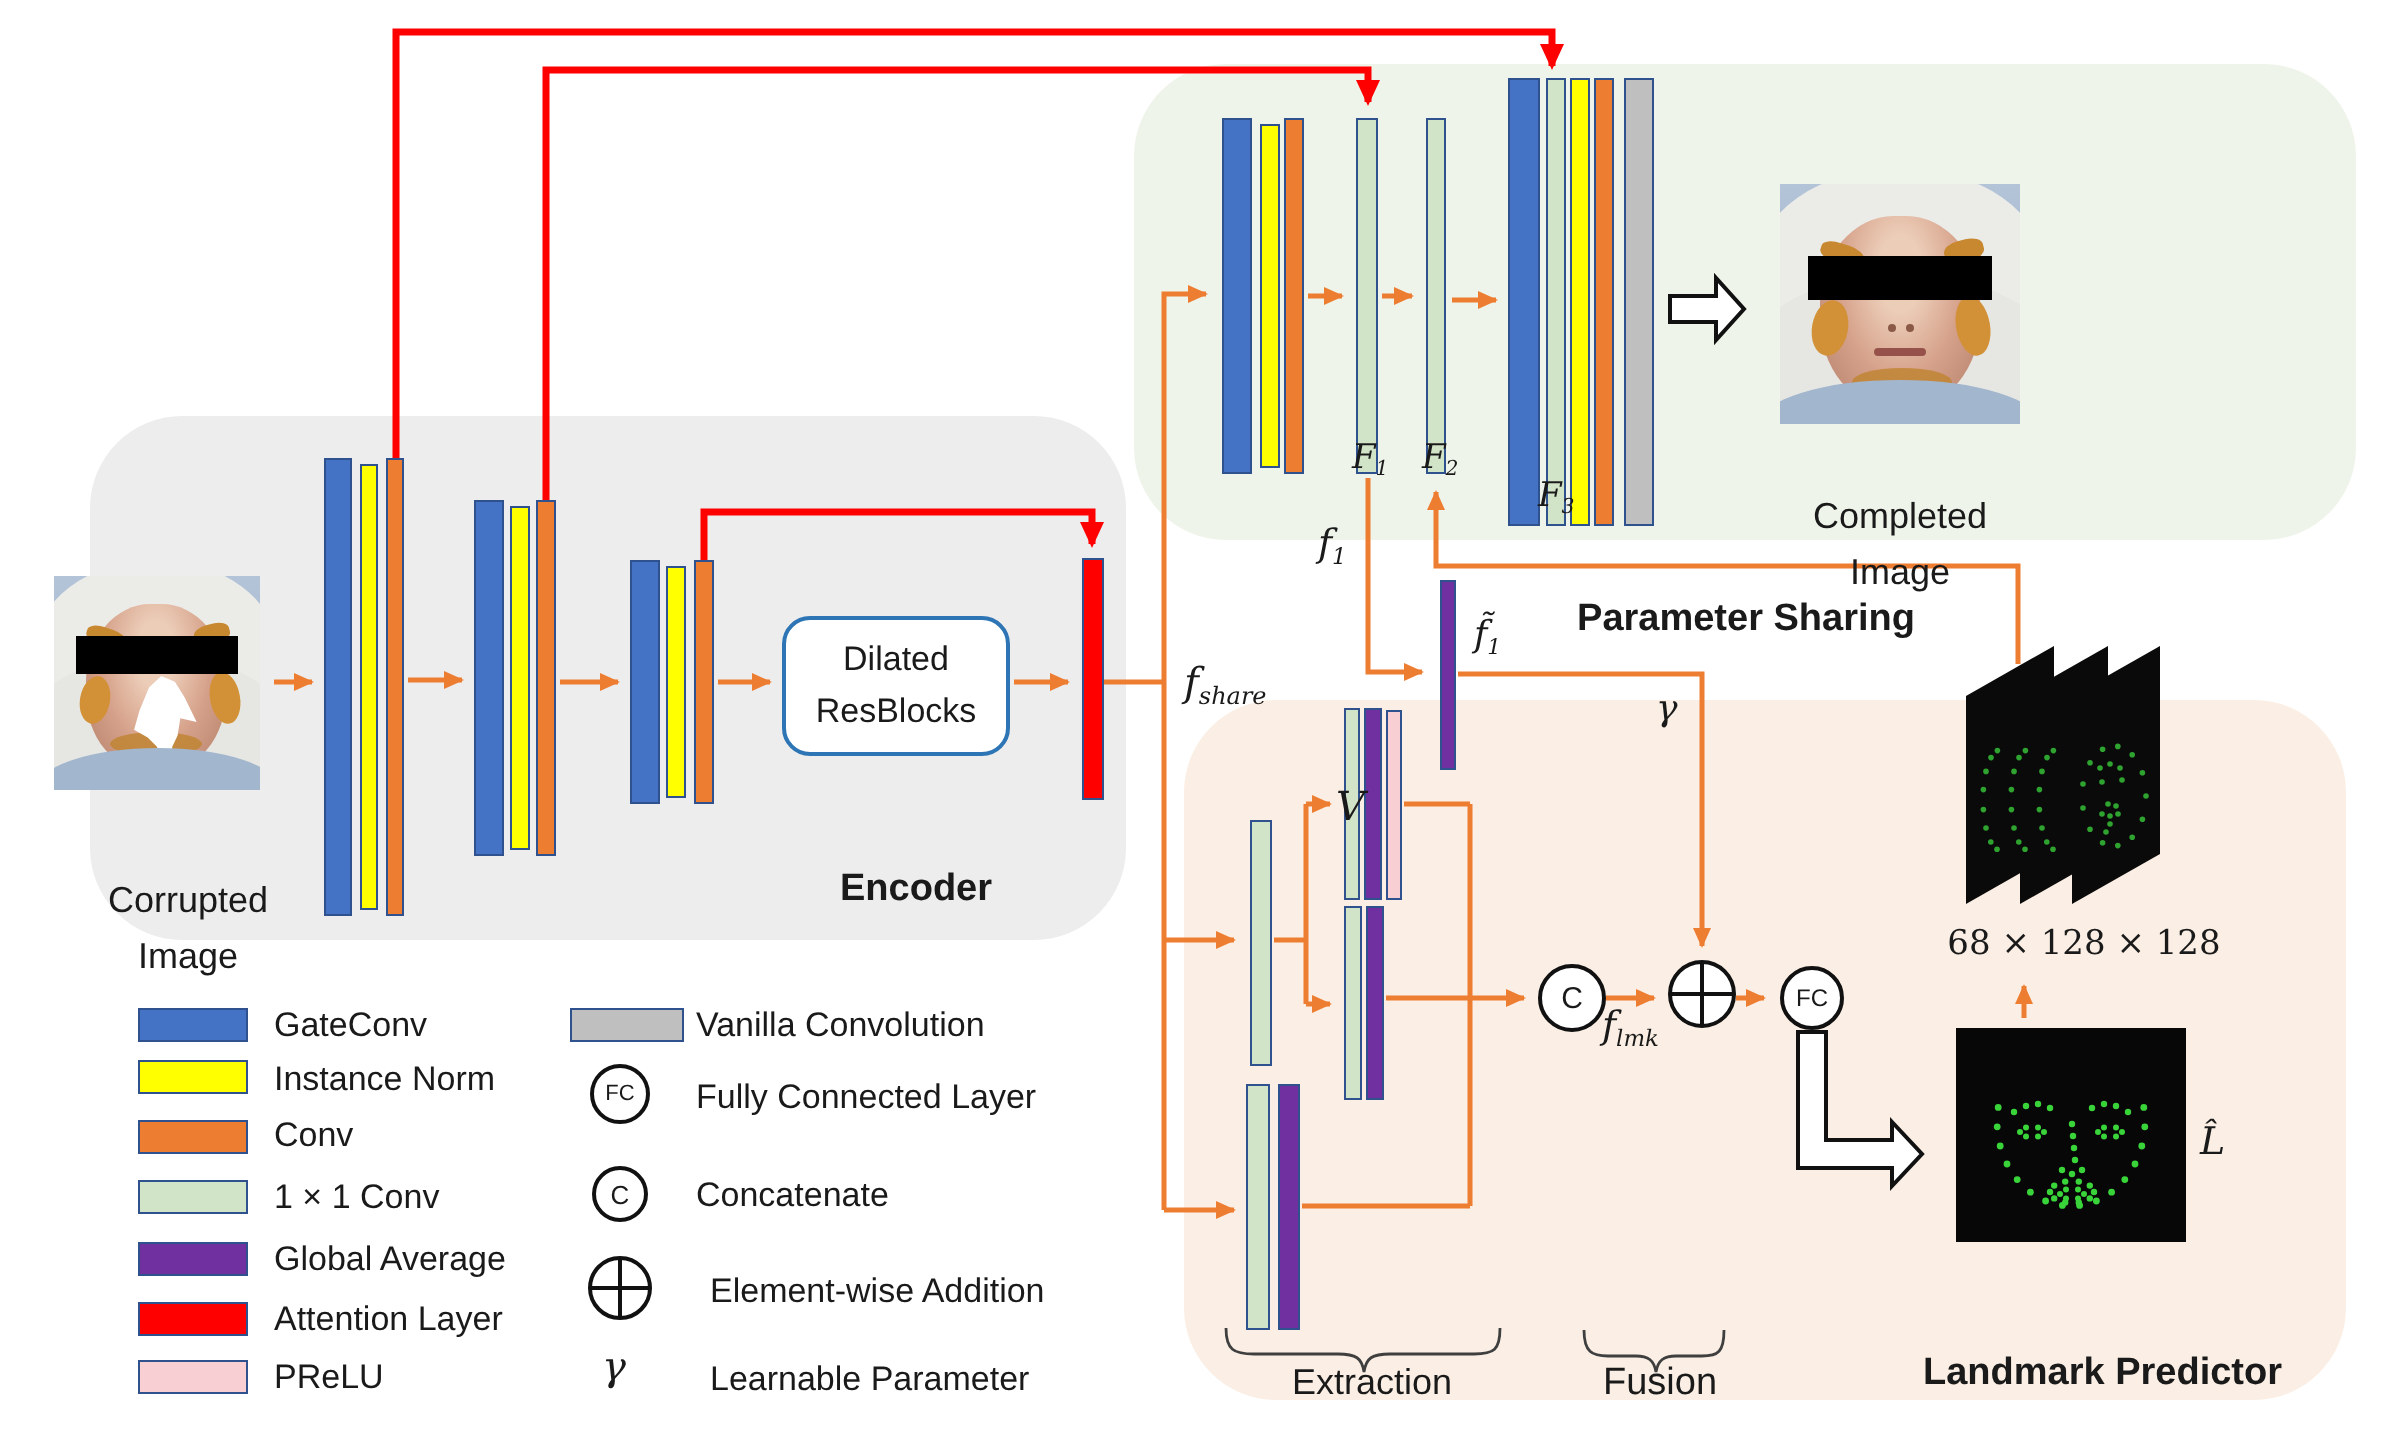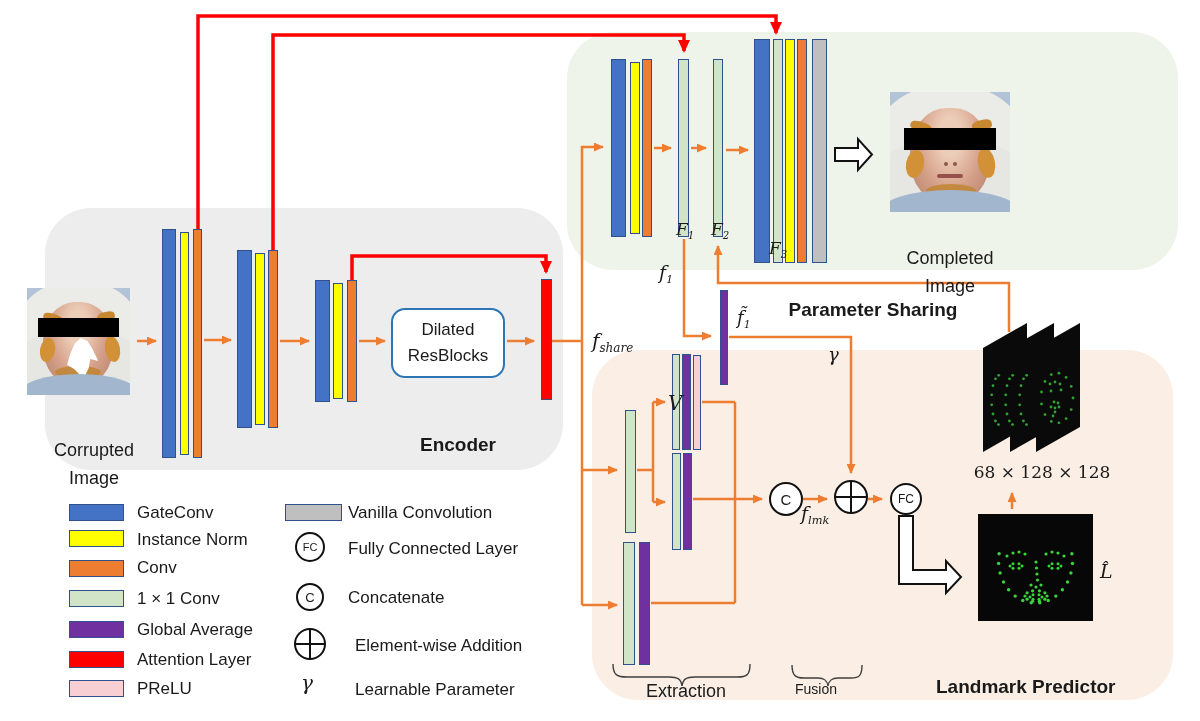--- a/index.html
+++ b/index.html
@@ -300,21 +300,21 @@
   <div class="lbl cap" style="left:34px;top:408px;width:120px">
     <div>Corrupted</div>
     <div>Image</div>
   </div>
   <div class="lbl title" style="left:420px;top:434px">Encoder</div>
   <div class="lbl cap" style="left:890px;top:216px;width:120px">
     <div>Completed</div>
     <div>Image</div>
   </div>
   <div class="lbl title" style="left:773px;top:299px;width:200px;text-align:center">Parameter Sharing</div>
-  <div class="lbl title" style="left:936px;top:676px;width:205px;text-align:left">Landmark Predictor</div>
+  <div class="lbl title" style="left:936px;top:676px;width:205px;text-align:right">Landmark Predictor</div>
 
   <div class="lbl mlabel" style="left:592px;top:329px;font-size:20px">
     <i>f</i><sub>share</sub>
   </div>
   <div class="lbl mlabel" style="left:659px;top:261px;font-size:19px">
     <i>f</i><sub>1</sub>
   </div>
   <div class="lbl mlabel" style="left:737px;top:307px;font-size:18px">
     <i>f̃</i><sub>1</sub>
   </div>
@@ -328,21 +328,21 @@
   <div class="lbl mlabel" style="left:769px;top:238px;font-size:17px">
     <i>F</i><sub>3</sub>
   </div>
   <div class="lbl math" style="left:668px;top:391px;font-size:20px">V</div>
   <div class="lbl mlabel" style="left:801px;top:502px;font-size:19px">
     <i>f</i><sub>lmk</sub>
   </div>
   <div class="lbl" style="left:962px;top:462px;width:160px;text-align:center;font-family:'DejaVu Serif',serif;font-size:17px">68 × 128 × 128</div>
   <div class="lbl math" style="left:1100px;top:560px;font-size:19px">L̂</div>
   <div class="lbl" style="left:636px;top:681px;width:100px;text-align:center;font-size:18px">Extraction</div>
-  <div class="lbl" style="left:795px;top:681px;width:70px;font-size:14px">Fusion</div>
+  <div class="lbl" style="left:795px;top:681px;width:70px;text-align:center;font-size:19px">Fusion</div>
 
   <div class="swatch c-blue" style="left:69px;top:504px"></div>
   <div class="legend-label" style="left:137px;top:503px">GateConv</div>
   <div class="swatch c-yellow" style="left:69px;top:530px"></div>
   <div class="legend-label" style="left:137px;top:530px">Instance Norm</div>
   <div class="swatch c-orange" style="left:69px;top:560px"></div>
   <div class="legend-label" style="left:137px;top:558px">Conv</div>
   <div class="swatch c-green" style="left:69px;top:590px"></div>
   <div class="legend-label" style="left:137px;top:589px">1 × 1 Conv</div>
   <div class="swatch c-purple" style="left:69px;top:621px"></div>

